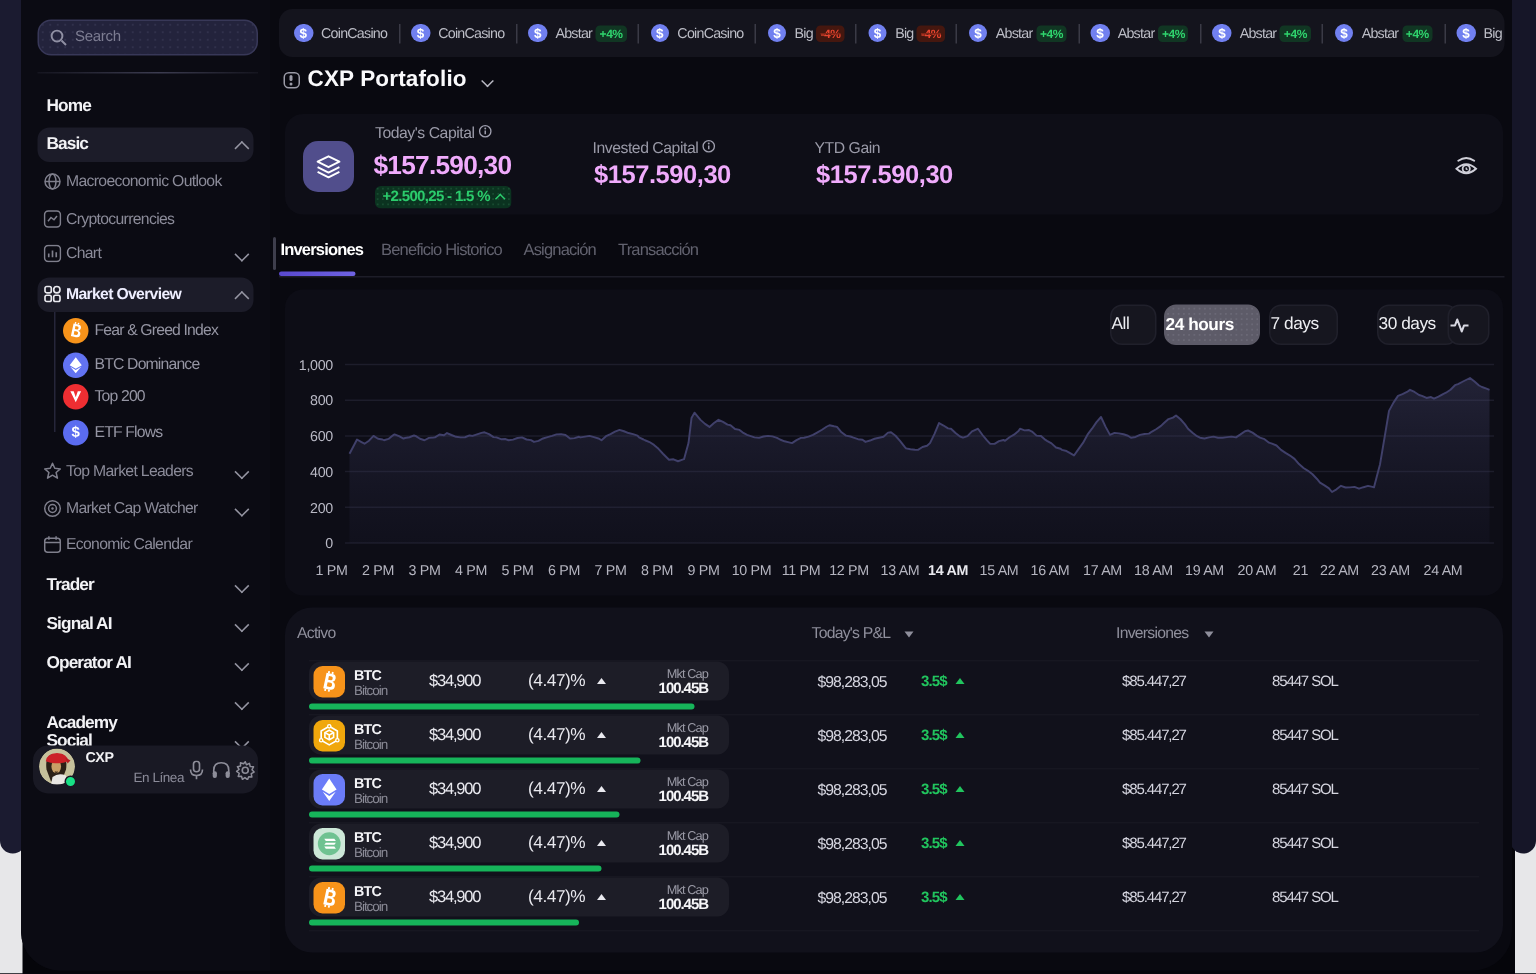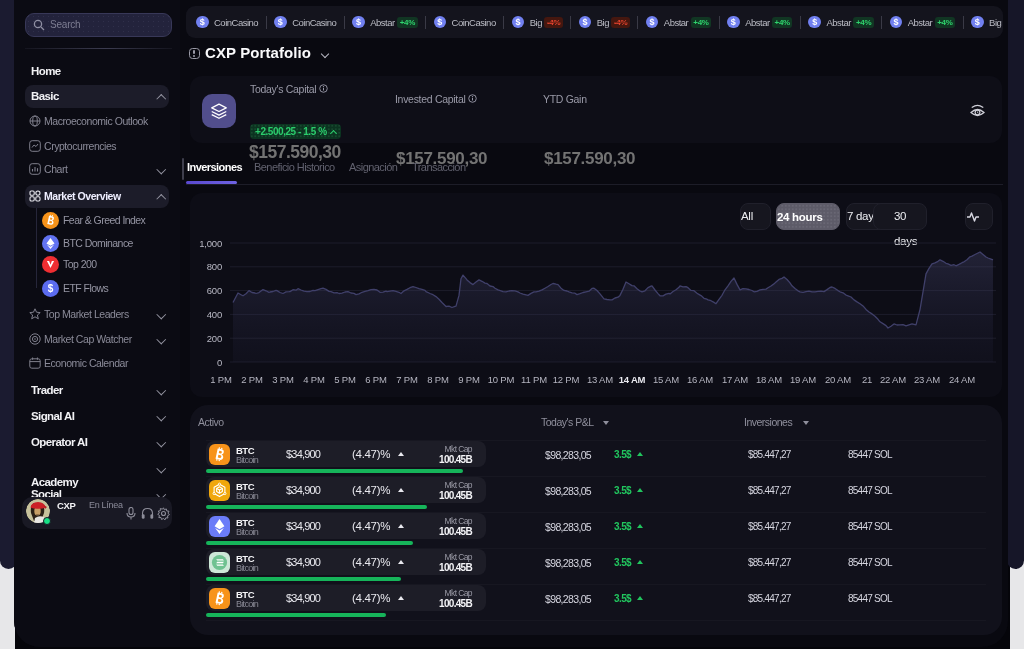--- a/index.html
+++ b/index.html
@@ -37,21 +37,21 @@
 .tk-badge.dn { color:#e8452f; background:#45170f; text-decoration:line-through; text-decoration-color:#7e2416; }
 .tk-sep { width:1px; height:13px; background:#3a3a46; margin:0 7.5px; flex:none; }
 #title-ico { left:189px; top:48px; width:10.5px; height:10.5px; border:1.4px solid #9a9aa6; border-radius:3.5px; }
 #title-ico b { position:absolute; left:3.2px; top:1.4px; width:1.5px; height:3.6px; background:#9a9aa6; border-radius:1px;}
 #title-ico i { position:absolute; left:3.2px; top:6px; width:1.5px; height:1.5px; background:#9a9aa6; border-radius:1px;}
 #title { left:205px; top:44px; font-size:15px; font-weight:700; color:#fafafc; letter-spacing:0.1px; }
 #title-chev { left:322px; top:51px; width:6px; height:6px; border-right:1.6px solid #b9b9c4; border-bottom:1.6px solid #b9b9c4; transform:rotate(45deg); }
 #summary { left:190px; top:76px; width:812px; height:67px; background:#0e0e17; border-radius:12px; }
 #sum-ico { left:202px; top:94px; width:34px; height:34px; border-radius:10px; background:#514e8c; }
 .lbl { position:absolute; color:#9a9aa8; font-size:10.5px; letter-spacing:-0.3px; }
-.big { position:absolute; color:#737373; font-weight:700;margin-top:42px; }
+.big { position:absolute; color:#f0abfc; font-weight:700; }
 #green-pill { left:250px; top:124px; height:15px; background:#0b3320; border-radius:4px; color:#2bcc6c; font-size:10px; font-weight:700; line-height:15px; padding:0 5px; letter-spacing:-0.45px;
  background-image:radial-gradient(rgba(120,255,170,0.12) 0.6px, transparent 0.8px); background-size:3.5px 3.5px;}
 .ic { display:inline-block; }
 .tab { position:absolute; font-size:11px; letter-spacing:-0.55px; }
 #tabline { left:186px; top:184px; width:817px; height:1px; background:#1d1d28; }
 #tabu { left:186px; top:181px; width:51px; height:3px; background:linear-gradient(90deg,#5a49cf,#6e62e2); border-radius:2px; }
 #chartpanel { left:190px; top:193px; width:812px; height:204px; background:#0d0d16; border-radius:12px; }
 .cbtn { position:absolute; top:203px; height:27px; border-radius:8px; background:#16161f; border:1px solid #20202b; color:#edeef2; font-size:11.5px; text-align:left; letter-spacing:-0.3px; }
 .cbtn.active { background:#5d5b68; border-color:#5d5b68; color:#fff; font-weight:700; background-image:radial-gradient(rgba(240,240,255,0.09) 0.6px, transparent 0.8px); background-size:3.5px 3.5px; }
 #tablepanel { left:190px; top:405px; width:812px; height:230px; background:#11111b; border-radius:18px; }
@@ -180,21 +180,21 @@
       <path d="M5 14 Q4 6 8 4 L16 4 Q19 7 18 14 L15 22 L8 22 Z" fill="#2c2117"></path>
       <ellipse cx="11.5" cy="12" rx="3.2" ry="4.5" fill="#c89f66"></ellipse>
       <path d="M4.5 8.5 Q5 3.5 12 3 Q19 3.5 19.5 8.5 Q16 10 12 9.8 Q8 10 4.5 8.5 Z" fill="#cc2127"></path>
       <path d="M17.5 6 L21 8 L19 10 Z" fill="#b51d22"></path>
       <path d="M9 19 Q13 16 18 18 L19 24 L8 24 Z" fill="#e9e7e3"></path>
       <path d="M10.5 15.5 Q11.5 16.3 12.5 15.5" stroke="#3a2a1a" stroke-width="0.7" fill="none"></path>
     </g>
   </svg>
 <div class="abs" style="left:43px; top:517px; width:8px; height:8px; border-radius:50%; background:#17e085; border:1.5px solid #191924;"></div>
 <div class="abs" style="left:57px; top:500px; color:#f2f2f5; font-size:9.5px; font-weight:700; letter-spacing:-0.3px;">CXP</div>
-<div class="abs" style="left:57px; top:500px; color:#8b8b99; font-size:9px; letter-spacing:-0.3px;padding-left:32px;">En Línea</div>
+<div class="abs" style="left:57px; top:513px; color:#8b8b99; font-size:9px; letter-spacing:-0.3px;padding-left:32px;">En Línea</div>
 <svg class="abs" style="left:125px; top:507px;" width="12" height="13" viewBox="0 0 12 13">
     <rect x="4" y="0.5" width="4" height="7" rx="2" fill="none" stroke="#8d8d99" stroke-width="1.1"></rect>
     <path d="M2 6 Q2 10 6 10 Q10 10 10 6" fill="none" stroke="#8d8d99" stroke-width="1.1"></path>
     <line x1="6" y1="10" x2="6" y2="12.5" stroke="#8d8d99" stroke-width="1.1"></line>
   </svg>
 <svg class="abs" style="left:141px; top:507px;" width="13" height="13" viewBox="0 0 13 13">
     <path d="M1.5 9 L1.5 6.5 Q1.5 1.5 6.5 1.5 Q11.5 1.5 11.5 6.5 L11.5 9" fill="none" stroke="#8d8d99" stroke-width="1.1"></path>
     <rect x="0.8" y="7.2" width="2.8" height="4.5" rx="1.3" fill="#8d8d99"></rect>
     <rect x="9.4" y="7.2" width="2.8" height="4.5" rx="1.3" fill="#8d8d99"></rect>
   </svg>
@@ -302,21 +302,21 @@
 <div class="tab" style="left:187px; top:161px; color:#fff; font-weight:600;">Inversiones</div>
 <div class="tab" style="left:254px; top:161px; color:#62626f;">Beneficio Historico</div>
 <div class="tab" style="left:349px; top:161px; color:#62626f;">Asignación</div>
 <div class="tab" style="left:412px; top:161px; color:#62626f;">Transacción</div>
 <div class="abs" id="tabline"></div>
 <div class="abs" id="tabu"></div>
 <div class="abs" id="chartpanel"></div>
 <div class="cbtn" style="left:740px; width:31px; line-height:25px;">All</div>
 <div class="cbtn active" style="left:776px; width:64px; line-height:26px;">24 hours</div>
 <div class="cbtn" style="left:846px; width:46px; line-height:25px;">7 days</div>
-<div class="cbtn" style="left:873px; width:54px; line-height:25px;padding-left:20px;">30 days</div>
+<div class="cbtn" style="left:918px; width:54px; line-height:25px;">30 days</div>
 <div class="cbtn" style="left:965px; width:28px;"><svg width="14" height="14" viewBox="0 0 14 14" style="margin-top:6px;">
       <polyline points="1,7 4,7 5.5,3 8.5,11 10,7 13,7" fill="none" stroke="#d8d8e2" stroke-width="1.4" stroke-linejoin="round"></polyline>
     </svg></div>
 <svg class="abs" id="chartsvg" style="left:186px; top:193px;" width="817" height="204" viewBox="0 0 817 204" font-family="Liberation Sans, sans-serif">
 <defs>
 <linearGradient id="fillg" x1="0" y1="0" x2="0" y2="1">
 <stop offset="0" stop-color="#50507c" stop-opacity="0.32"></stop>
 <stop offset="1" stop-color="#2a2a4a" stop-opacity="0.12"></stop>
 </linearGradient>
 </defs>

